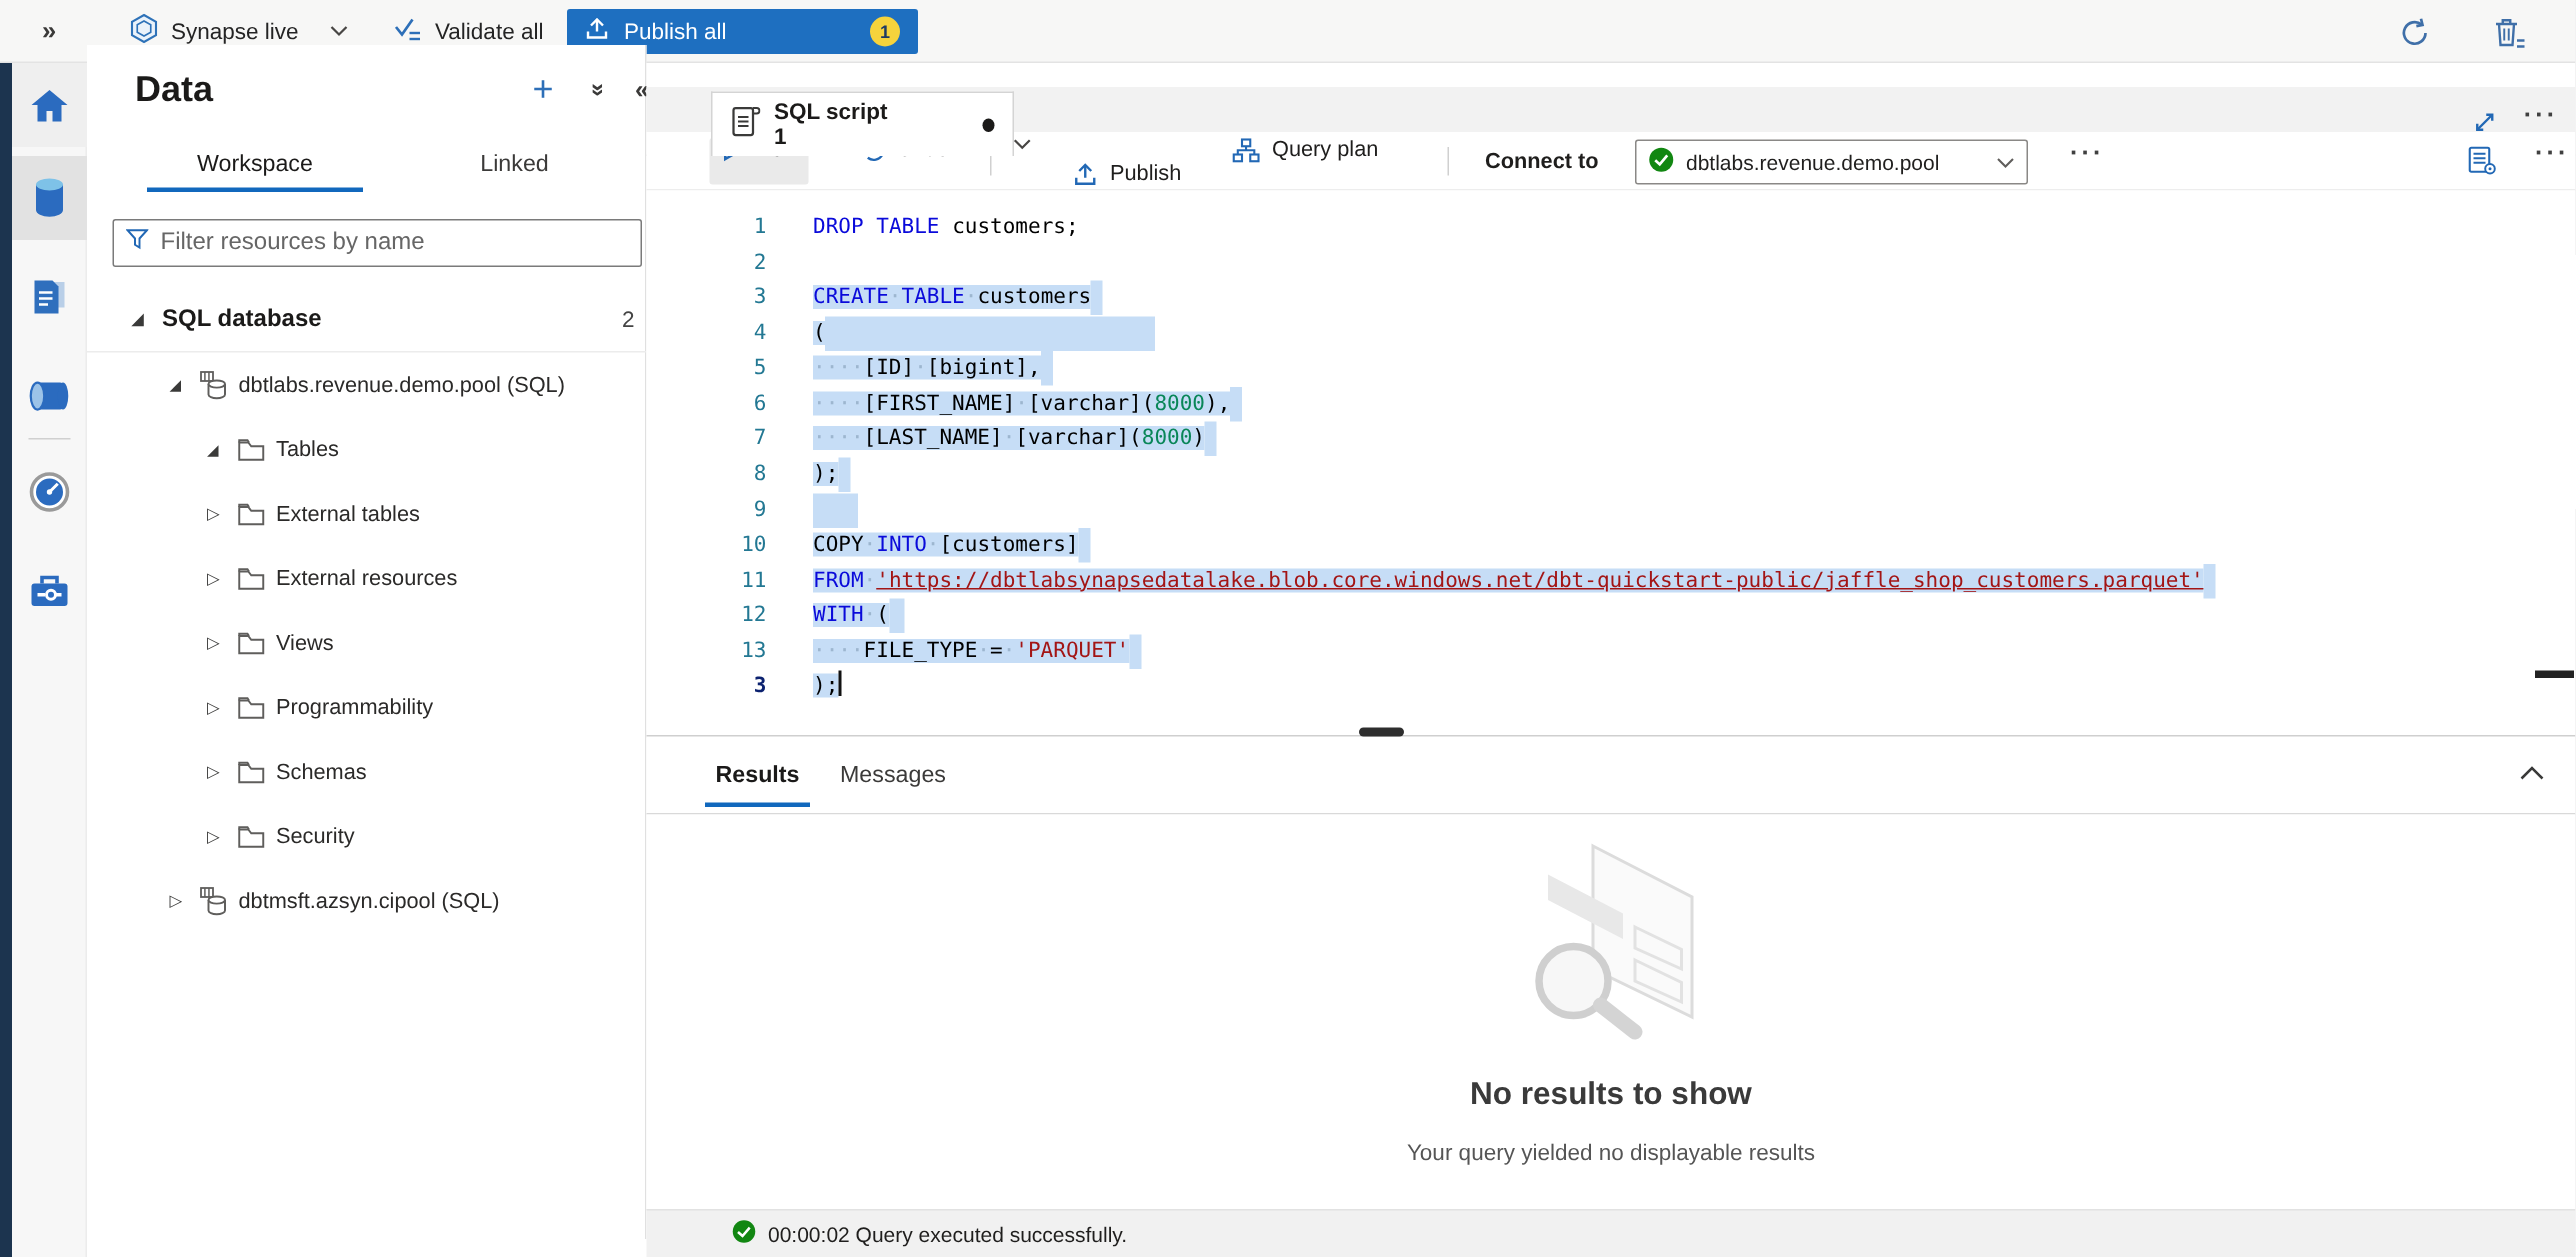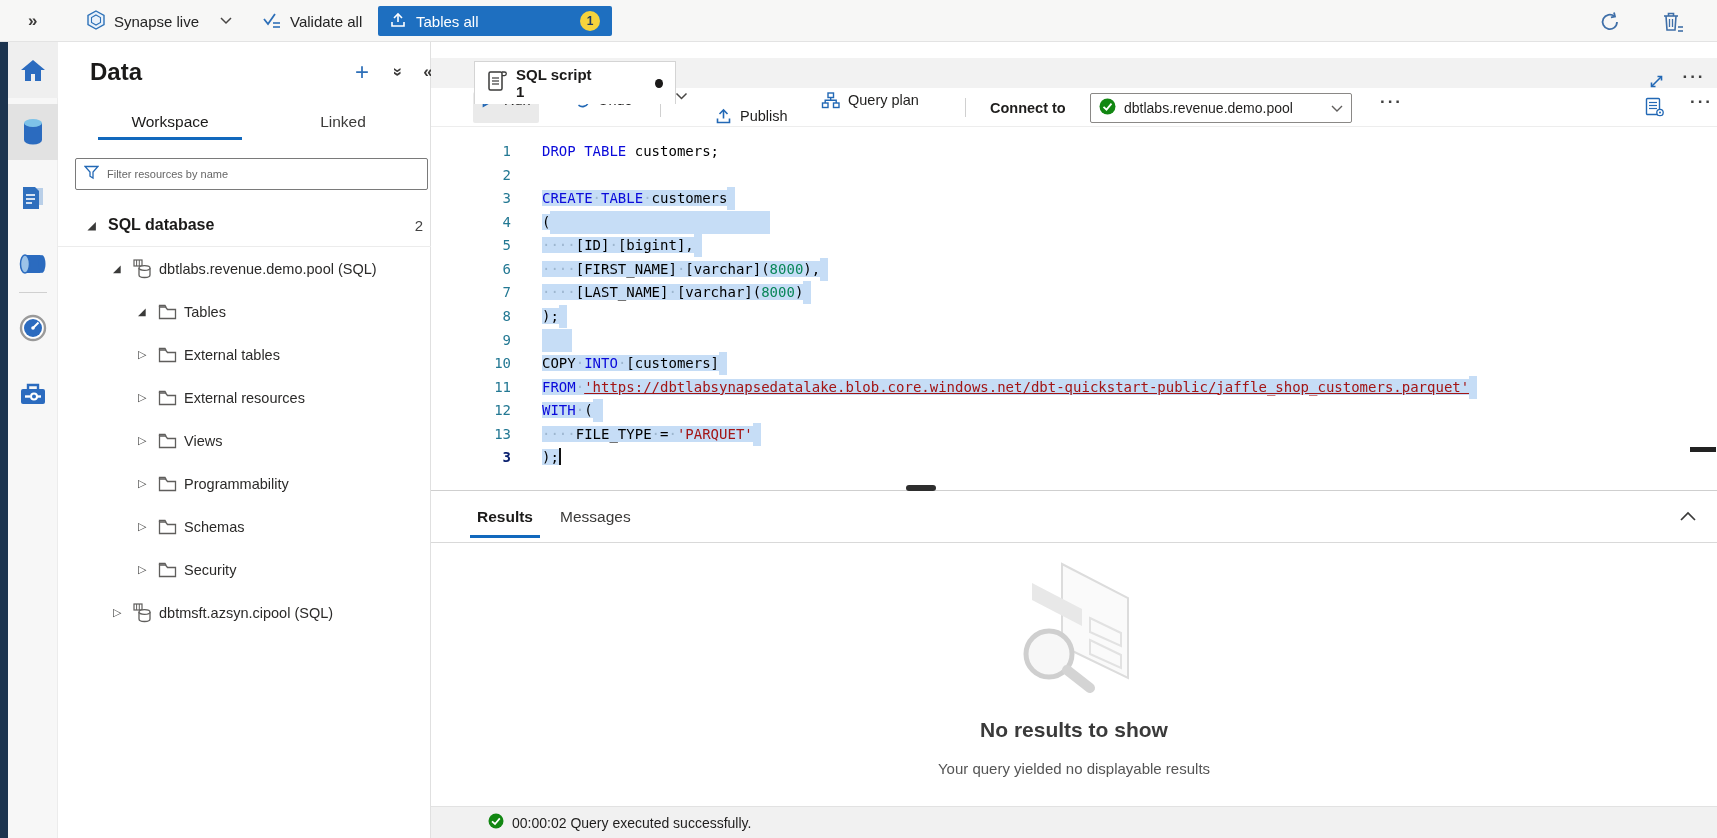--- a/index.html
+++ b/index.html
@@ -29,37 +29,37 @@
   #darkstrip { position:absolute; left:0; top:42px; width:8px; height:796px; background:#1c344f; }
   #navrail { position:absolute; left:8px; top:42px; width:50px; height:796px; background:#f7f7f7;
              border-right:1px solid #ececec; }
   .rail-item { position:absolute; left:0; width:50px; height:56px; display:flex; align-items:center;
                justify-content:center; }
   .rail-item.shaded { background:#efefef; }
   .rail-item.selected { background:#e2e2e2; }
   #rail-divider { position:absolute; left:11px; top:250px; width:28px; height:1px; background:#d0d0d0; }
 
   
-  #sidebar { position:absolute; left:58px; top:42px; width:373px; height:796px; background:#fff;
+  #sidebar { position:absolute; left:58px; top:30px; width:373px; height:796px; background:#fff;
              border-right:1px solid #e0e0e0; }
   #sb-title { position:absolute; left:32px; top:16px; font-size:24px; font-weight:bold; color:#1b1a19; }
   .sb-action { position:absolute; top:18px; font-size:19px; color:#3b3a39; width:24px; height:24px;
                display:flex; align-items:center; justify-content:center; }
   #sb-add { left:292px; color:#2d6fb8; font-size:24px; font-weight:300; }
   #sb-expand { left:328px; transform:rotate(90deg); font-weight:bold; font-size:16px; }
   #sb-collapse { left:358px; font-weight:bold; font-size:17px; }
   .sb-tab { position:absolute; top:60px; height:40px; width:150px; text-align:center; line-height:40px;
             font-size:15.5px; color:#3b3a39; }
   #tab-workspace { left:37px; color:#1b1a19; }
   #tab-workspace .underline { position:absolute; left:3px; right:3px; bottom:2px; height:3px;
                               background:#1168bd; }
   #tab-linked { left:230px; width:110px; }
   #filter-box { position:absolute; left:17px; top:116px; width:353px; height:32px; border:1px solid #7a7a7a;
                 border-radius:2px; background:#fff; display:flex; align-items:center; padding:0 8px; }
-  #filter-input { border:none; outline:none; flex:1; font-size:11px; font-family:inherit;
+  #filter-input { border:none; outline:none; flex:1; font-size:16px; font-family:inherit;
                   color:#201f1e; margin-left:8px; background:transparent; }
   #filter-input::placeholder { color:#666; }
   #tree { position:absolute; left:0; top:162px; width:373px; }
   .tree-row { position:relative; height:43px; display:flex; align-items:center; font-size:14.5px;
               color:#2b2a29; cursor:default; }
   .tree-row.lvl0 { padding-left:30px; }
   .tree-row.lvl1 { padding-left:55px; }
   .tree-row.lvl2 { padding-left:80px; }
   .tree-row.hdr  { font-size:16px; font-weight:bold; color:#1b1a19; border-bottom:1px solid #ececec; }
   .tw { width:20px; flex:none; font-size:10px; color:#3a3a39; }
@@ -172,21 +172,21 @@
     </div>
 
     <button id="publish-btn">
       <span>
         <svg width="16" height="16" viewBox="0 0 16 16">
             <line x1="8" y1="2.5" x2="8" y2="10" stroke="#fff" stroke-width="1.6"></line>
         <polyline points="4,6 8,2 12,6" fill="none" stroke="#fff" stroke-width="1.6"></polyline>
         <path d="M2 10 v4 h12 v-4" fill="none" stroke="#fff" stroke-width="1.6"></path>
           </svg>
       </span>
-      <span>Tables all</span>
+      <span>Publish all</span>
       <span id="publish-badge">1</span>
     </button>
 
     <div class="tb-right-icon" style="left:1597px;">
       <svg width="24" height="24" viewBox="0 0 24 24">
           <path d="M19 12 a7.2 7.2 0 1 1 -2.6 -5.6" fill="none" stroke="#3f6fa8" stroke-width="1.8"></path>
       <polyline points="16,2.5 17,6.6 12.9,7.4" fill="none" stroke="#3f6fa8" stroke-width="1.8"></polyline>
         </svg>
     </div>
     <div class="tb-right-icon" style="left:1660px;">

